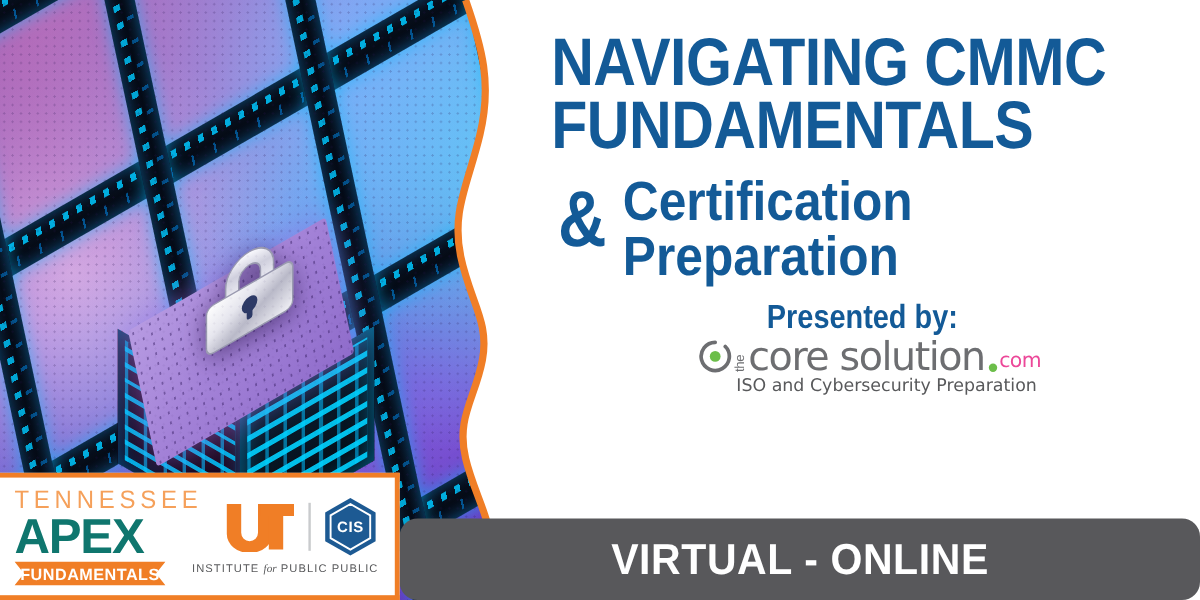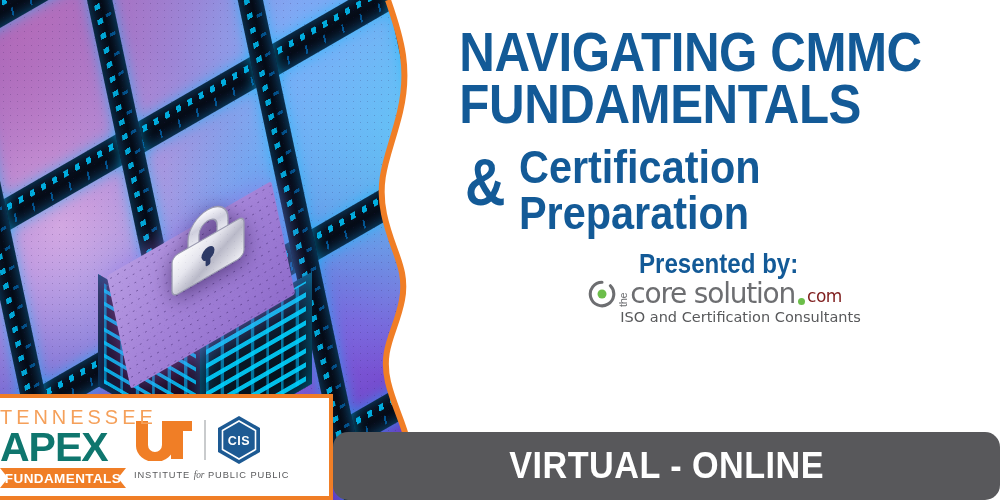--- a/index.html
+++ b/index.html
@@ -147,62 +147,62 @@
   }
   .core-logo { margin-left:-14px; display:flex; flex-direction:column; align-items:flex-start; }
   .core-top { display:flex; align-items:center; }
   .core-mark { width:28px; height:28px; flex:0 0 28px; margin-right:1px; }
   .core-the {
     font-size:11px; color:#6d6e71; letter-spacing:-.3px;
     writing-mode:vertical-rl; transform:rotate(180deg); height:26px;
     display:flex; align-items:center; margin:0 1px 0 0; font-weight:400;
   }
   .core-word {
-    font-size:28px; color:#6d6e71; letter-spacing:-1.2px; font-weight:400;
+    font-size:33px; color:#6d6e71; letter-spacing:-1.2px; font-weight:400;
     font-family:"DejaVu Sans", sans-serif; line-height:1;
   }
   .core-dot { width:7px; height:7px; border-radius:50%; background:#6cbe4a; margin:0 2px 3px 3px; align-self:flex-end; }
-  .core-com { font-size:17px; color:#7f1d1d; letter-spacing:-.5px; font-family:"DejaVu Sans", sans-serif; align-self:flex-end; margin-bottom:2px;}
+  .core-com { font-size:17px; color:#ec4899; letter-spacing:-.5px; font-family:"DejaVu Sans", sans-serif; align-self:flex-end; margin-bottom:2px;}
   .core-tag { font-size:14.5px; color:#58595b; margin-left:32px; margin-top:1px; font-family:"DejaVu Sans", sans-serif;}
 
   
   .gray-bar {
     position:absolute; left:333px; top:432px; width:667px; height:68px;
     background:#58585b; display:flex; align-items:center; justify-content:center;border-radius:15px;
   }
   .gray-bar-text {
     color:#fff; font-weight:700; font-size:36px; letter-spacing:.5px;
     font-family:"Liberation Sans Narrow","Liberation Sans", sans-serif;
     transform:scaleX(.95);
   }
 
   
   .logo-card {
     position:absolute; left:0; top:394px; width:333px; height:106px;
     background:#fff; border:4px solid #f07e26; border-left:none;
-    display:flex; align-items:center; 
+    display:flex; align-items:center; padding-left:12px; gap:14px;
   }
   .apex { width:128px; flex:0 0 128px; }
   .apex-tenn {
     color:#f5a05a; font-size:21px; letter-spacing:4.2px; font-weight:400;
     font-family:"Liberation Sans Narrow","Liberation Sans", sans-serif;
     transform:scaleX(.95); transform-origin:left center; line-height:1;
   }
   .apex-word {
     color:#0f766e; font-size:41px; font-weight:700; letter-spacing:-1px;
     line-height:.95; margin-top:1px;
     font-family:"Liberation Sans", sans-serif;
   }
   .accel-ribbon { position:relative; width:126px; height:20px; margin-top:2px; }
   .accel-text {
     position:absolute; inset:0; display:flex; align-items:center; justify-content:center;
     color:#fff; font-size:13.5px; font-weight:700; letter-spacing:.4px;
     font-family:"Liberation Sans Narrow","Liberation Sans", sans-serif;
   }
-  .ut-block { display:flex; flex-direction:column; align-items:flex-start; margin-left:6px; }
+  .ut-block { display:flex; flex-direction:column; align-items:flex-end; margin-left:6px; }
   .ut-row { display:flex; align-items:center; gap:10px; }
   .ut-mark { width:60px; height:42px; }
   .ut-div { width:2px; height:40px; background:#c9cbcd; }
   .cis-mark { width:46px; height:50px; }
   .ips-text {
     margin-top:5px; font-size:9.3px; letter-spacing:.9px; color:#58595b;
     font-family:"Liberation Sans", sans-serif; white-space:nowrap;
   }
   .ips-text i { font-family:Liberation Serif, serif; font-style:italic; letter-spacing:0; }
 </style>
@@ -282,21 +282,21 @@
         <div class="core-top">
           <svg class="core-mark" viewBox="0 0 40 40">
             <path d="M20 3.2 a16.8 16.8 0 1 0 12.0 5.0" fill="none" stroke="#6d6e71" stroke-width="4.4" stroke-linecap="round"></path>
             <circle cx="20" cy="20" r="6.4" fill="#6cbe4a"></circle>
           </svg>
           <div class="core-the">the</div>
           <div class="core-word">core solution</div>
           <div class="core-dot"></div>
           <div class="core-com">com</div>
         </div>
-        <div class="core-tag">ISO and Certification Consultants</div>
+        <div class="core-tag">ISO and Cybersecurity Preparation</div>
       </div>
     </div>
   </div>
 
   <div class="gray-bar">
     <span class="gray-bar-text">VIRTUAL - ONLINE</span>
   </div>
 
   <div class="logo-card">
 

